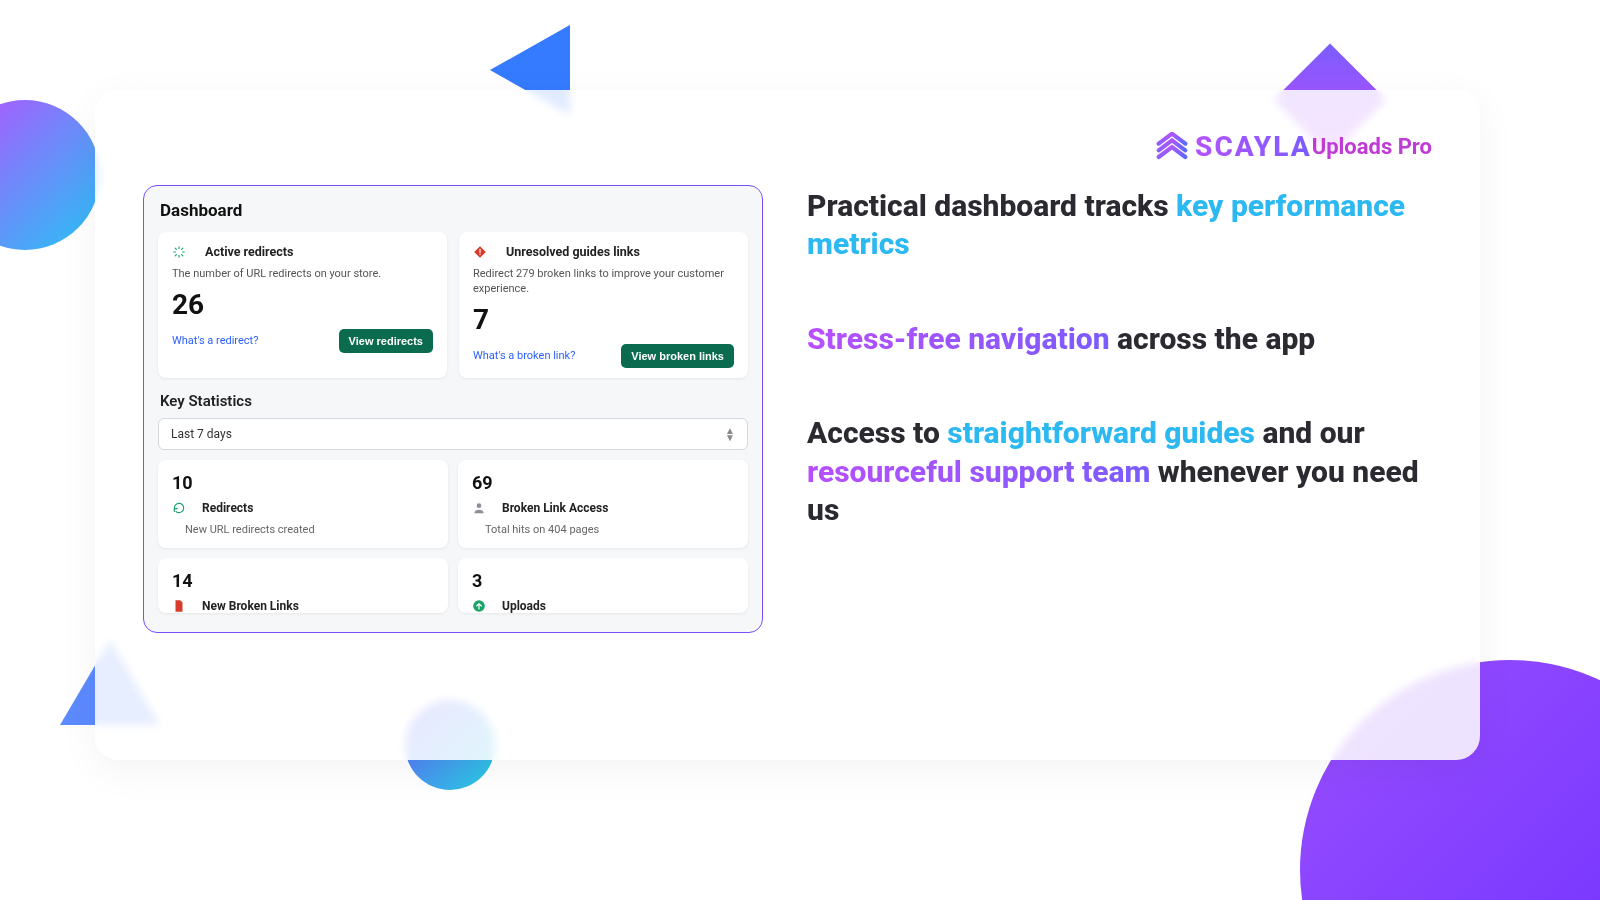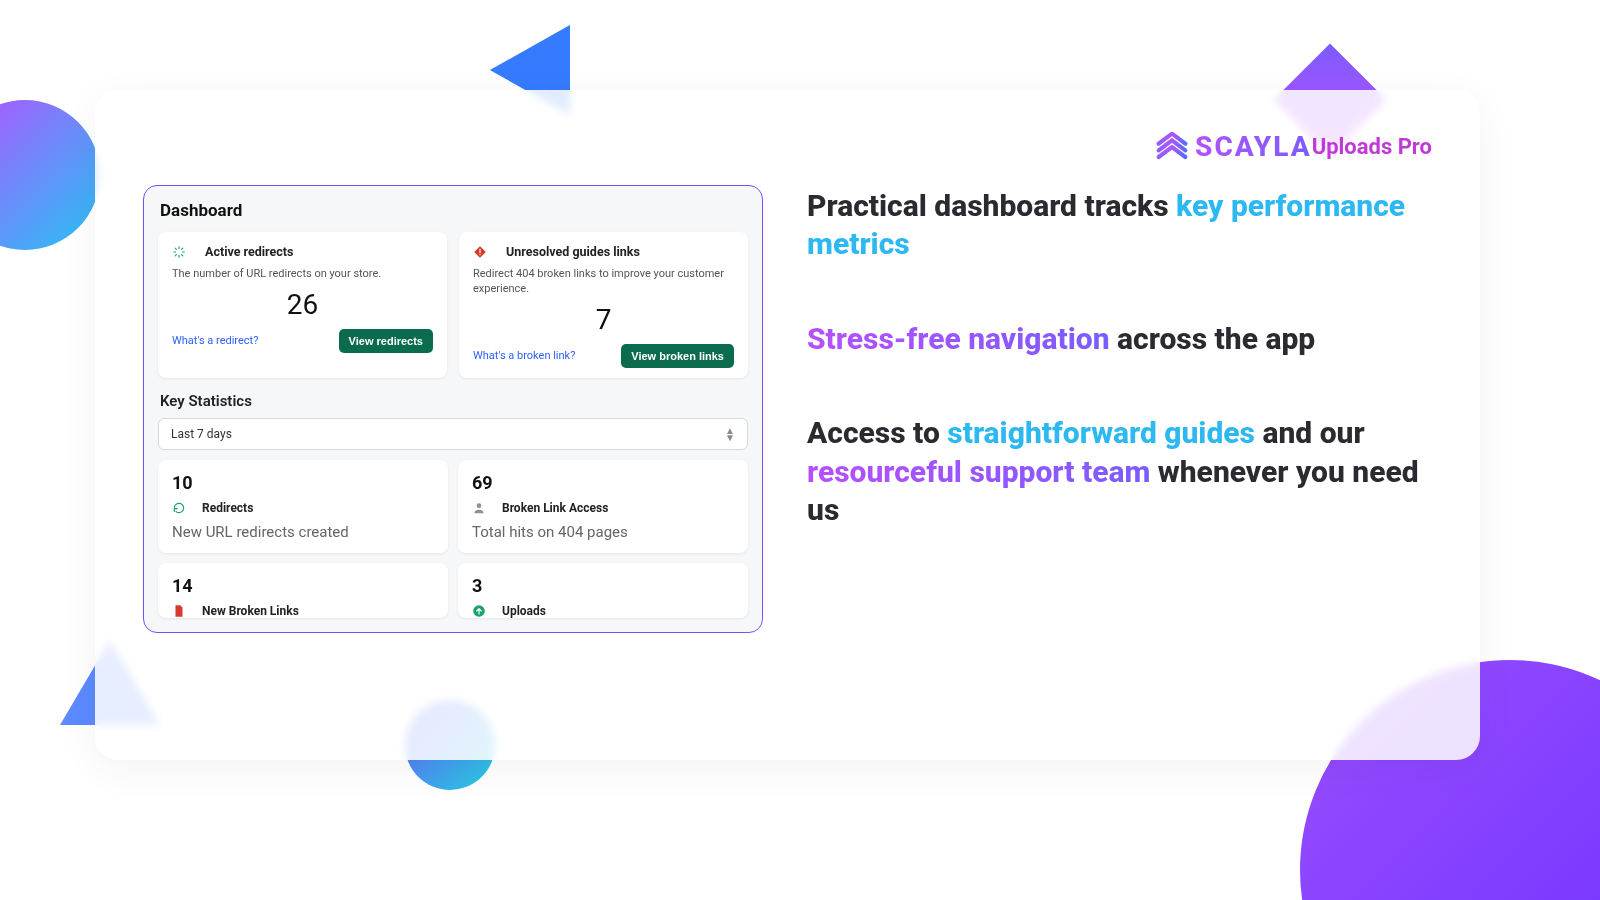--- a/index.html
+++ b/index.html
@@ -111,21 +111,21 @@
     flex: 1; padding: 12px 14px 10px 14px;
   }
   .card-head {
     display: flex; align-items: center; gap: 19px;
     font-size: 12.5px; font-weight: 700; color: #222;
   }
   .card-desc {
     font-size: 11px; color: #555; margin-top: 8px; line-height: 1.35;
   }
   .big-num {
-    font-size: 28px; font-weight: 400; color: #111; margin-top: 6px; text-align: center;
+    font-size: 28px; font-weight: 700; color: #111; margin-top: 6px;
   }
   .card-actions {
     display: flex; justify-content: space-between; align-items: center;
     gap: 10px; margin-top: 8px;
   }
   .link-blue {
     font-size: 11px; color: #2d5fff; text-decoration: none; cursor: pointer;
   }
   .btn-green {
     background: #0a6b4f; color: #fff; border: none;
@@ -153,21 +153,21 @@
     background: #fff; border-radius: 8px;
     box-shadow: 0 1px 3px rgba(0,0,0,0.07);
     padding: 12px 14px 12px 14px;
   }
   .stat-num { font-size: 18px; font-weight: 700; color: #111; }
   .stat-label-row {
     display: flex; align-items: center; gap: 16px;
     font-size: 12px; font-weight: 700; color: #222; margin-top: 8px;
   }
   .stat-sub {
-    font-size: 15px; color: #666; margin-top: 8px;
+    font-size: 11px; color: #666; margin-top: 8px; margin-left: 13px;
   }
   .stat-card.cut { padding-bottom: 0; }
   
   .copy-col {
     flex: 1; padding-top: 2px;
     display: flex; flex-direction: column; gap: 56px;
   }
   .copy-block {
     font-size: 30px; font-weight: 800; color: #2a2a30; line-height: 1.28;
   }
@@ -242,21 +242,21 @@
 
         <div class="white-card">
           <div class="card-head">
             <svg class="ico" viewBox="0 0 24 24">
               <path d="M12 2 L22 12 L12 22 L2 12 Z" fill="#d83a2b"></path>
               <rect x="11" y="6.5" width="2" height="7" fill="#fff"></rect>
               <rect x="11" y="15" width="2" height="2" fill="#fff"></rect>
             </svg>
             <span>Unresolved guides links</span>
           </div>
-          <div class="card-desc">Redirect 404 broken links to improve your customer experience.</div>
+          <div class="card-desc">Redirect 279 broken links to improve your customer experience.</div>
           <div class="big-num">7</div>
           <div class="card-actions">
             <a class="link-blue">What's a broken link?</a>
             <button class="btn-green">View broken links</button>
           </div>
         </div>
       </div>
 
       <div class="section-title">Key Statistics</div>
 

